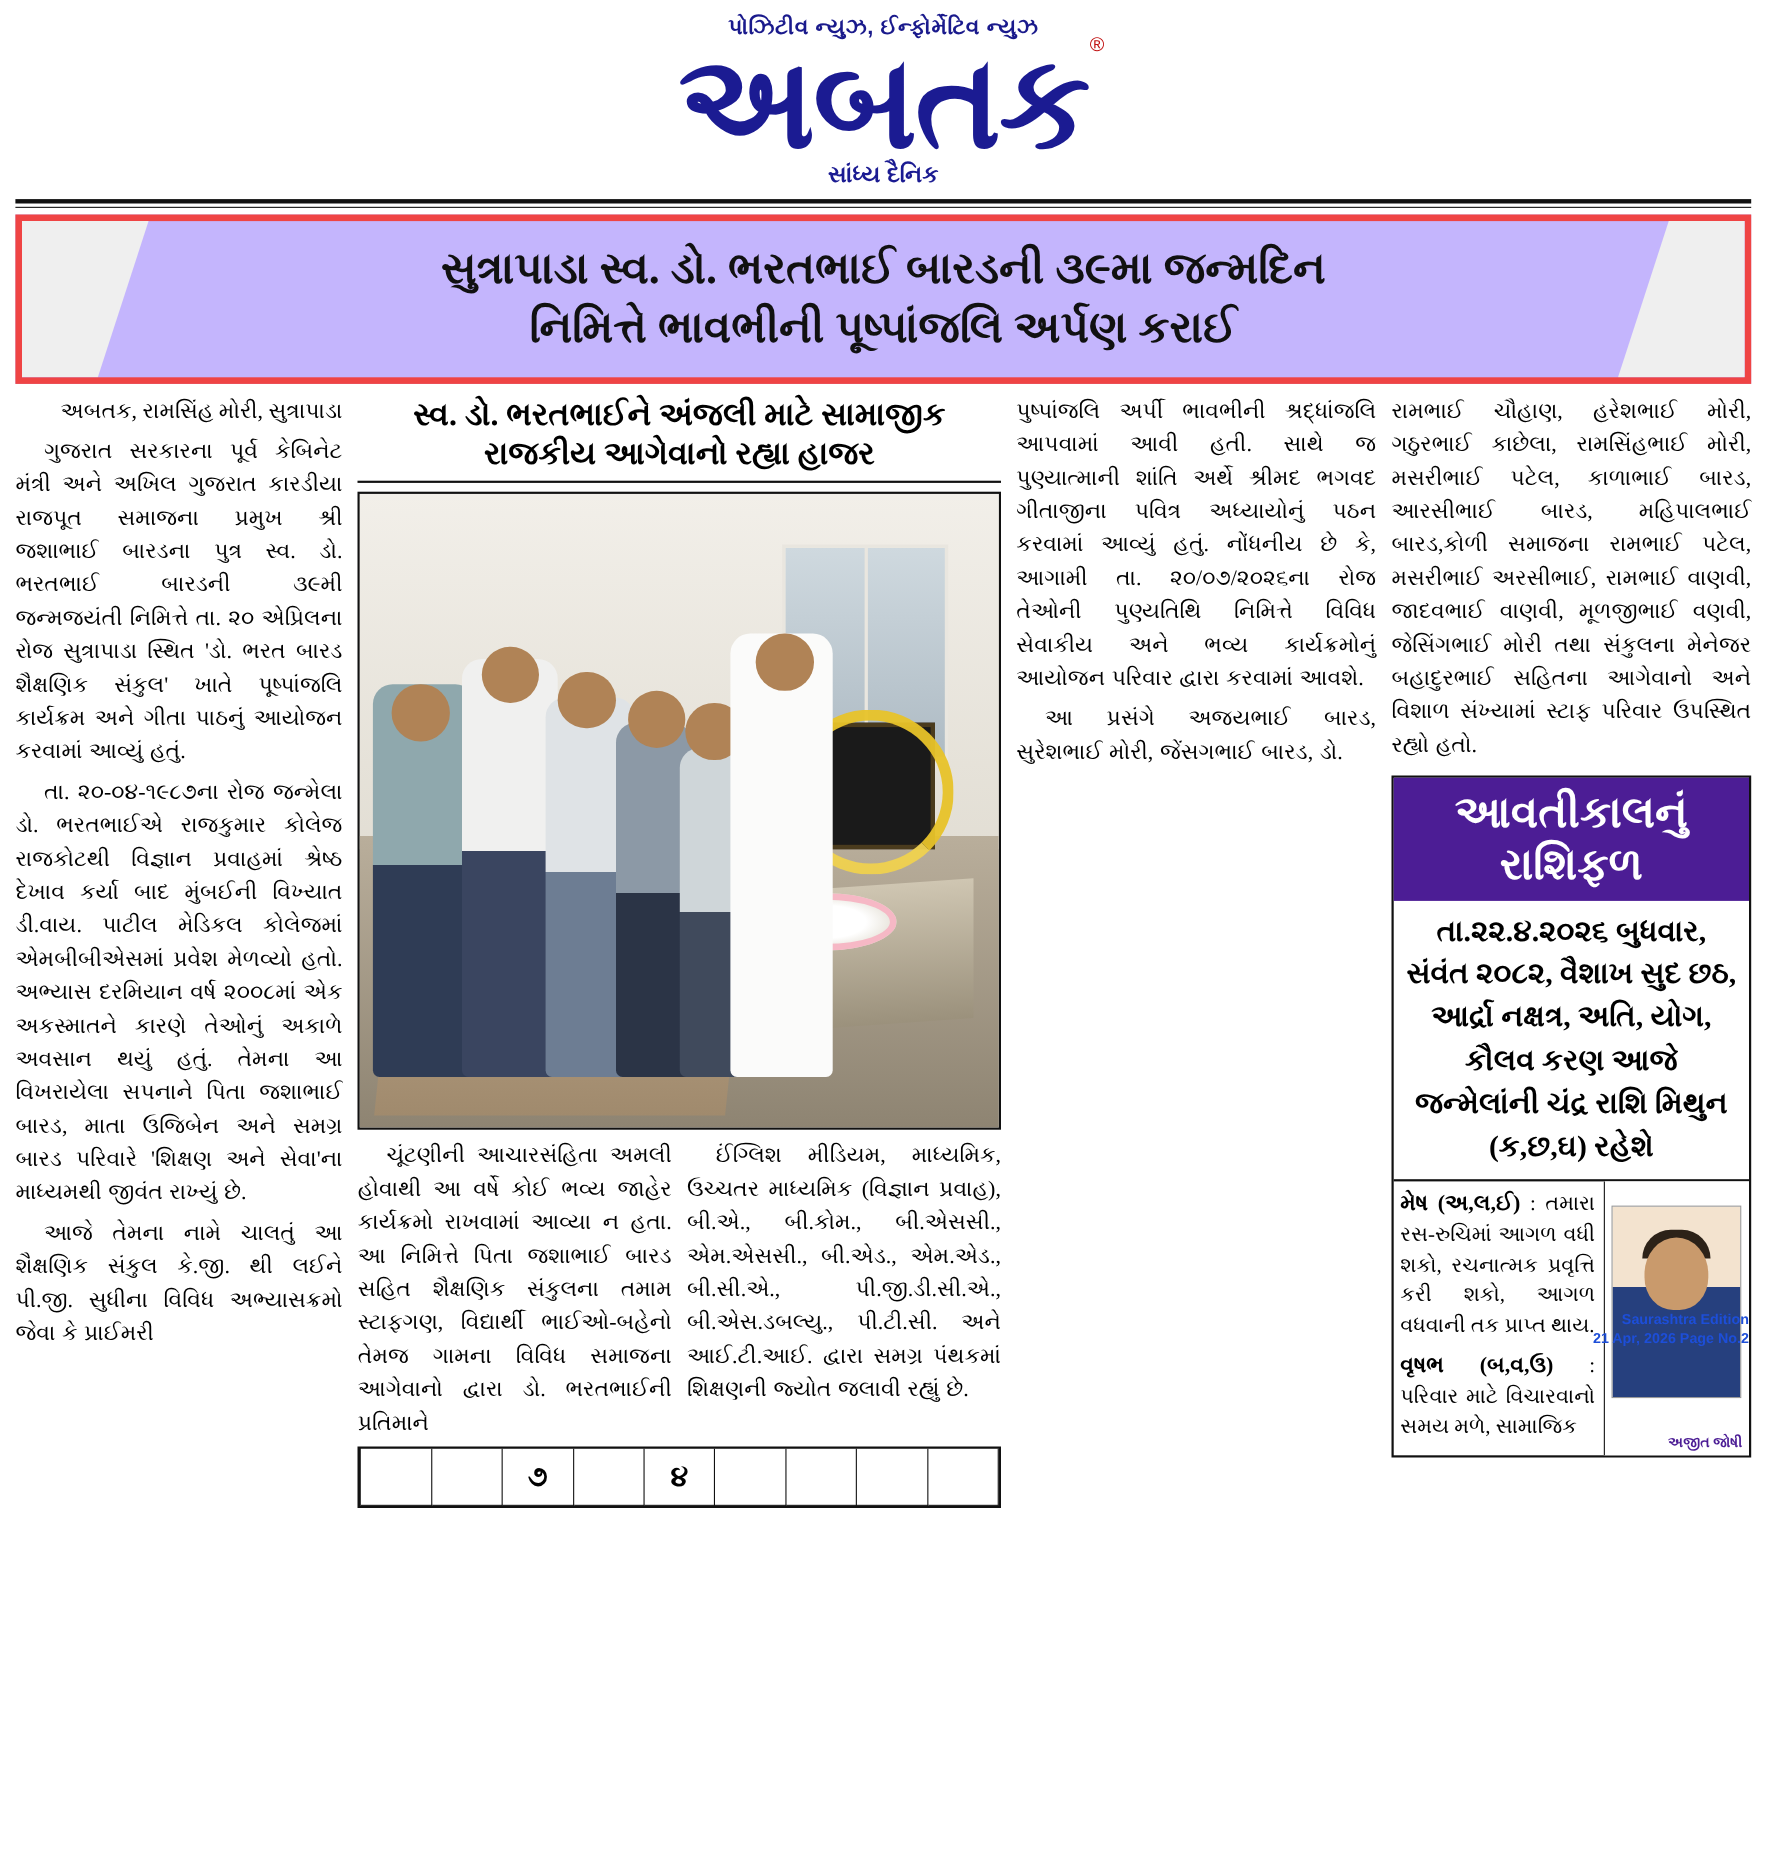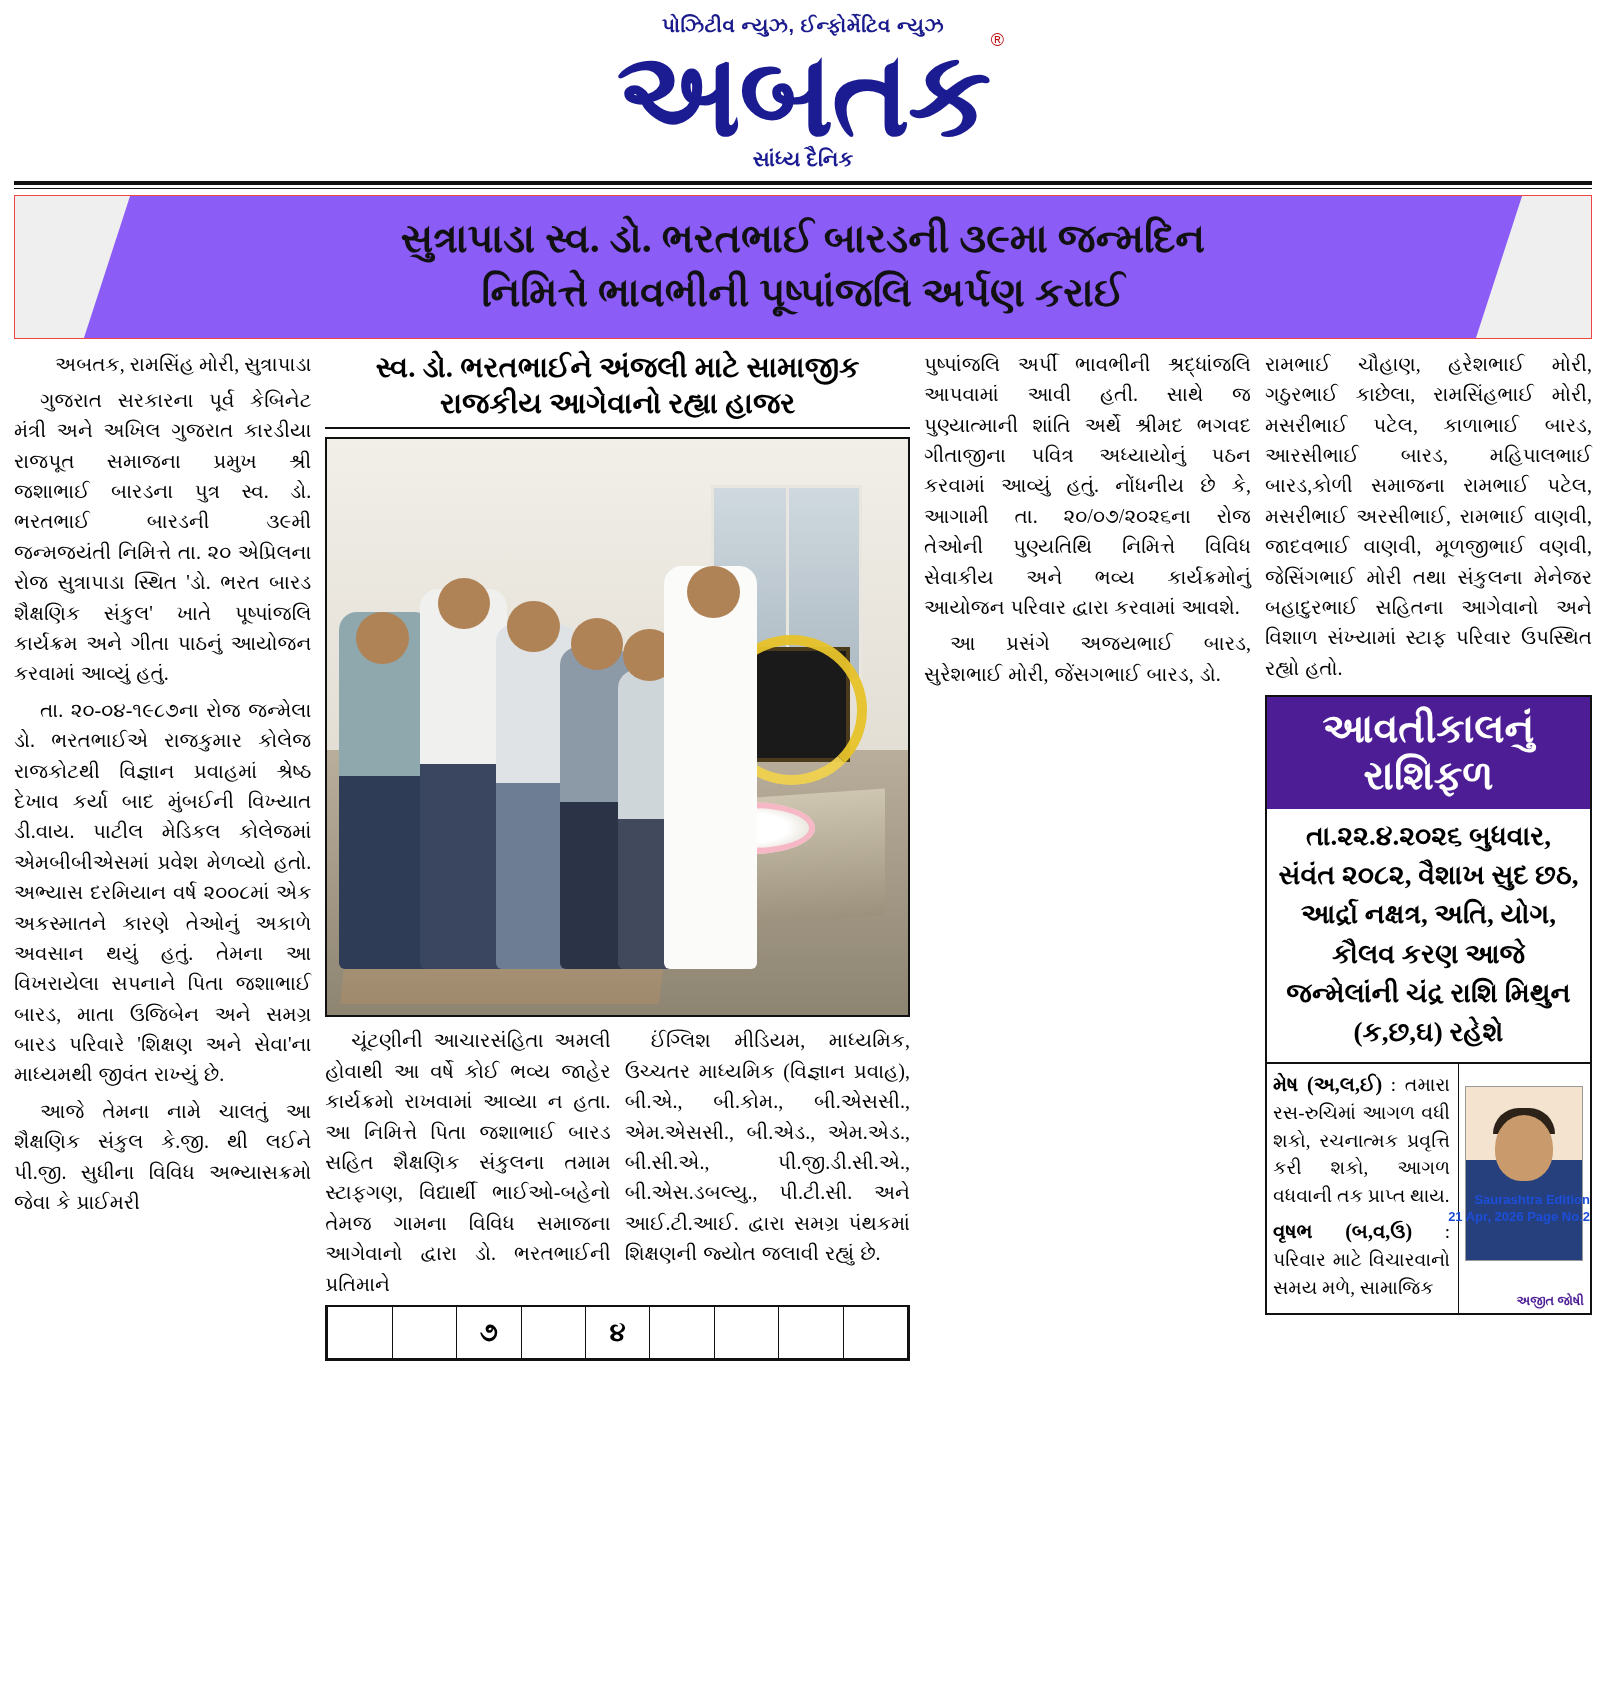--- a/index.html
+++ b/index.html
@@ -63,22 +63,22 @@
     margin: 10px 0 0 0;
   }
   .rule-thin {
     border-top: 1px solid #111;
     margin-top: 3px;
   }
 
   
   .headline-band {
     margin-top: 6px;
-    background: #8b5cf6;
-    border: 1px solid #ef4444;
+    background: #c4b5fd;
+    border: 6px solid #ef4444;
     position: relative;
     padding: 16px 120px 18px 120px;
     overflow: hidden;
   }
   .headline-band:before,
   .headline-band:after {
     content: "";
     position: absolute;
     top: 0;
     width: 120px;

